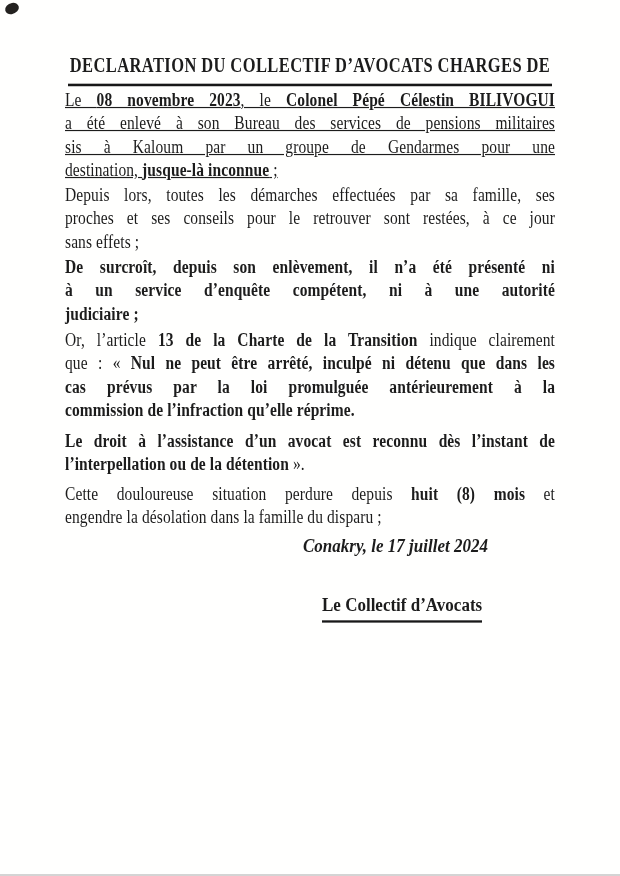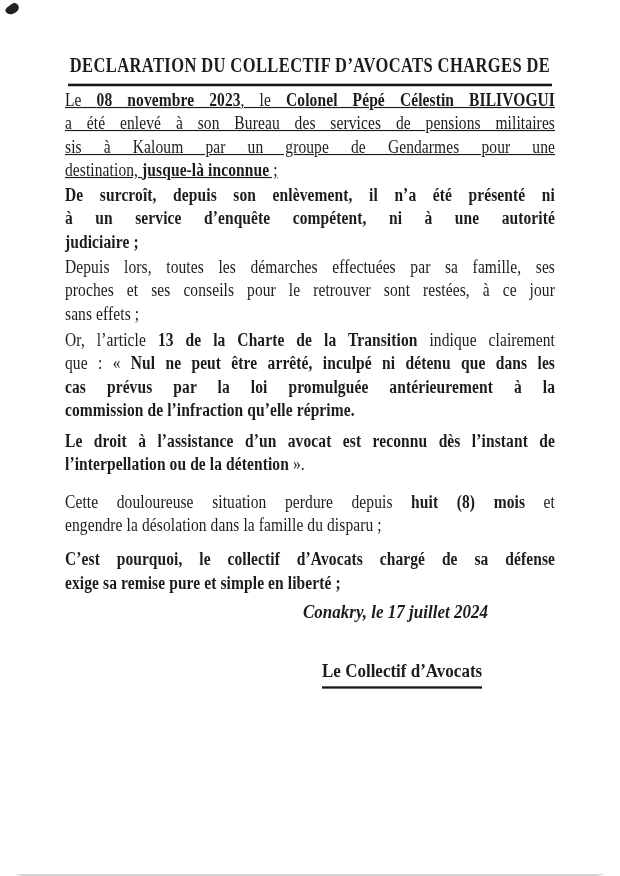--- a/index.html
+++ b/index.html
@@ -8,21 +8,20 @@
   .page {
     position: relative;
     width: 620px;
     height: 876px;
     box-sizing: border-box;
     padding-top: 54px;
     background: #fffffe;
     color: #1c1c1c;
     font-family: "Liberation Serif", serif;
     overflow: hidden;
-    border-radius: 25px;
   }
 
   
   .blob {
     position: absolute;
     left: 5px; top: 3px;
     width: 14px; height: 11px;
     background: #242220;
     border-radius: 58% 42% 60% 40% / 55% 48% 52% 45%;
     transform: rotate(-12deg);
@@ -50,21 +49,21 @@
     transform-origin: 50% 60%;
   }
 
   .doc-body { margin: 8px 65px 0 65px; width: 490px; }
 
   .para { margin-top: 2px; }
   .para[data-name="paragraph-1"] { margin-top: 0; text-decoration: underline; }
   .para[data-name="paragraph-4"] { margin-top: 3px; }
   .para[data-name="paragraph-5"] { margin-top: 0; }
   .para[data-name="paragraph-6"] { margin-top: 8px; }
-  .para[data-name="paragraph-7"] { margin-top: 14px; }
+  .para[data-name="paragraph-7"] { margin-top: 6px; }
   .para[data-name="paragraph-8"] { margin-top: 11px; }
 
   .line {
     font-size: 15.5px;
     line-height: 23.3px;
     letter-spacing: 0.1px;
     transform: scaleY(1.15);
     transform-origin: 50% 50%;
   }
   .line.just { text-align: justify; text-align-last: justify; }
@@ -114,48 +113,44 @@
     <div class="tline-row" data-name="title-row-1"><span class="tline" data-name="title-line-1">DECLARATION DU COLLECTIF D’AVOCATS CHARGES DE</span></div>
   </div>
 
   <div class="doc-body" data-name="document-body">
       <div class="para" data-name="paragraph-1">
         <div class="line just" data-name="text-line"><span data-name="text-segment">Le </span><span class="b" data-name="text-segment">08 novembre 2023</span><span data-name="text-segment">, le </span><span class="b" data-name="text-segment">Colonel Pépé Célestin BILIVOGUI</span></div>
         <div class="line just" data-name="text-line"><span data-name="text-segment">a été enlevé à son Bureau des services de pensions militaires</span></div>
         <div class="line just" data-name="text-line"><span data-name="text-segment">sis à Kaloum par un groupe de Gendarmes pour une</span></div>
         <div class="line" data-name="text-line"><span data-name="text-segment">destination, </span><span class="b" data-name="text-segment">jusque-là inconnue</span><span data-name="text-segment"> ;</span></div>
       </div>
+      <div class="para" data-name="paragraph-2">
+        <div class="line just" data-name="text-line"><span data-name="text-segment">Depuis lors, toutes les démarches effectuées par sa famille, ses</span></div>
+        <div class="line just" data-name="text-line"><span data-name="text-segment">proches et ses conseils pour le retrouver sont restées, à ce jour</span></div>
+        <div class="line" data-name="text-line"><span data-name="text-segment">sans effets ;</span></div>
+      </div>
       <div class="para" data-name="paragraph-3">
         <div class="line just" data-name="text-line"><span class="b" data-name="text-segment">De surcroît, depuis son enlèvement, il n’a été présenté ni</span></div>
         <div class="line just" data-name="text-line"><span class="b" data-name="text-segment">à un service d’enquête compétent, ni à une autorité</span></div>
         <div class="line" data-name="text-line"><span class="b" data-name="text-segment">judiciaire ;</span></div>
-      </div>
-      <div class="para" data-name="paragraph-2">
-        <div class="line just" data-name="text-line"><span data-name="text-segment">Depuis lors, toutes les démarches effectuées par sa famille, ses</span></div>
-        <div class="line just" data-name="text-line"><span data-name="text-segment">proches et ses conseils pour le retrouver sont restées, à ce jour</span></div>
-        <div class="line" data-name="text-line"><span data-name="text-segment">sans effets ;</span></div>
       </div>
       <div class="para" data-name="paragraph-4">
         <div class="line just" data-name="text-line"><span data-name="text-segment">Or, l’article </span><span class="b" data-name="text-segment">13 de la Charte de la Transition</span><span data-name="text-segment"> indique clairement</span></div>
         <div class="line just" data-name="text-line"><span data-name="text-segment">que : « </span><span class="b" data-name="text-segment">Nul ne peut être arrêté, inculpé ni détenu que dans les</span></div>
         <div class="line just" data-name="text-line"><span class="b" data-name="text-segment">cas prévus par la loi promulguée antérieurement à la</span></div>
         <div class="line" data-name="text-line"><span class="b" data-name="text-segment">commission de l’infraction qu’elle réprime.</span></div>
       </div>
       <div class="para" data-name="paragraph-6">
         <div class="line just" data-name="text-line"><span class="b" data-name="text-segment">Le droit à l’assistance d’un avocat est reconnu dès l’instant de</span></div>
         <div class="line" data-name="text-line"><span class="b" data-name="text-segment">l’interpellation ou de la détention</span><span data-name="text-segment"> ».</span></div>
       </div>
       <div class="para" data-name="paragraph-7">
         <div class="line just" data-name="text-line"><span data-name="text-segment">Cette douloureuse situation perdure depuis </span><span class="b" data-name="text-segment">huit (8) mois</span><span data-name="text-segment"> et</span></div>
         <div class="line" data-name="text-line"><span data-name="text-segment">engendre la désolation dans la famille du disparu ;</span></div>
       </div>
-      <div class="para" data-name="paragraph-8">
-        <div class="line just" data-name="text-line"><span class="b" data-name="text-segment">C’est pourquoi, le collectif d’Avocats chargé de sa défense</span></div>
-        <div class="line" data-name="text-line"><span class="b" data-name="text-segment">exige sa remise pure et simple en liberté ;</span></div>
-      </div>
     </div>
 
   <div class="dateline" data-name="dateline">Conakry, le 17 juillet 2024</div>
 
   <div class="signature-row" data-name="signature-row">
     <span class="signature" data-name="signature">Le Collectif d’Avocats</span>
   </div>
 
   <div class="bottom-edge" data-name="scan-edge-shadow"></div>
 

